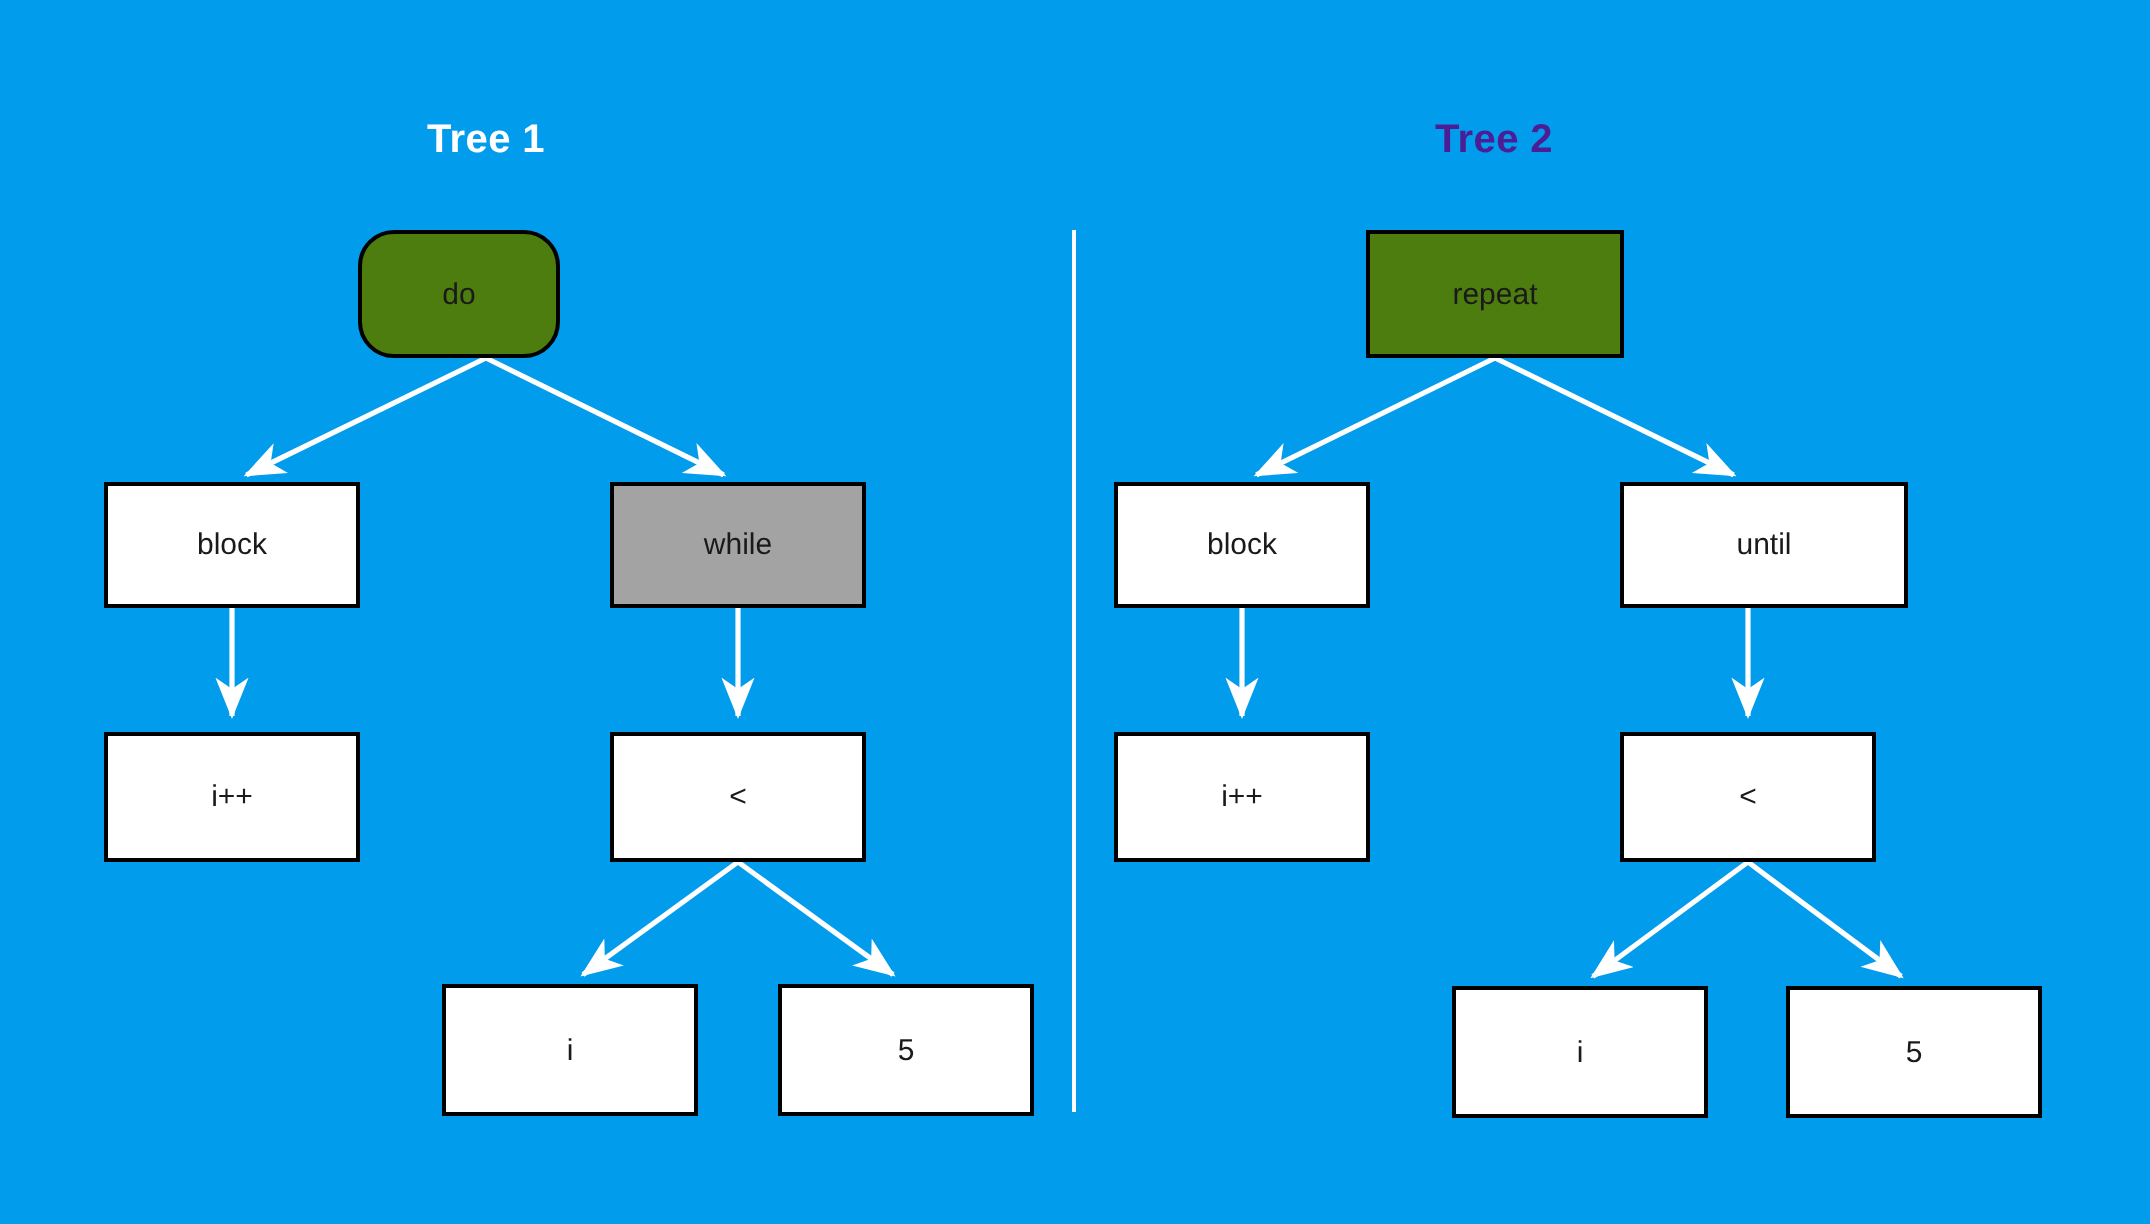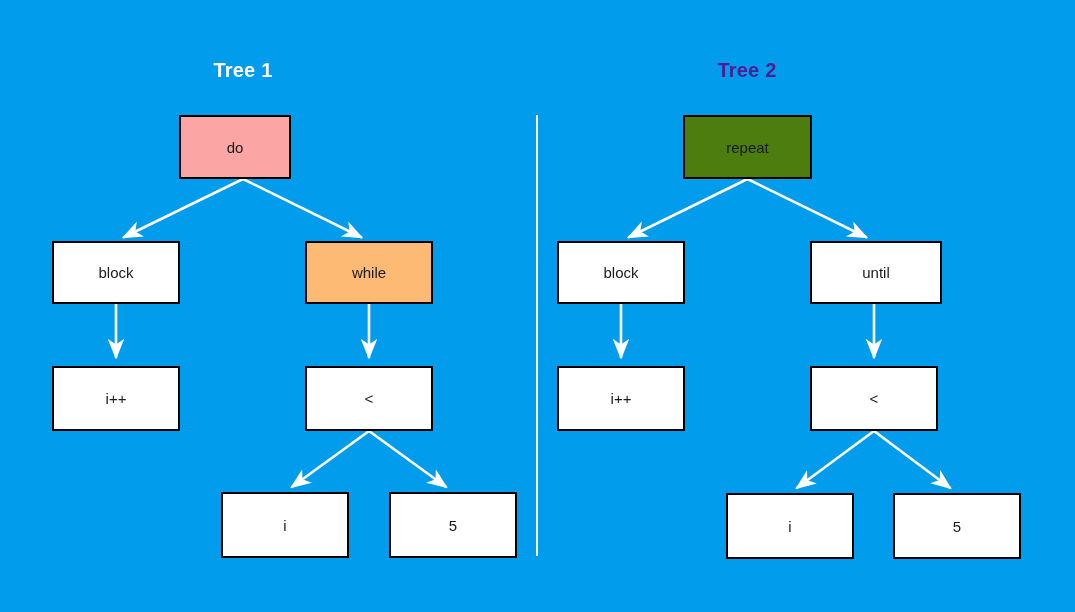--- a/index.html
+++ b/index.html
@@ -81,48 +81,48 @@
         <line x1="874" y1="431" x2="796.4365926366861" y2="488.2491816253031" stroke="#ffffff" stroke-width="2.6" marker-end="url(#arrowhead)"></line>
         <line x1="874" y1="431" x2="950.590745533848" y2="488.2123641337178" stroke="#ffffff" stroke-width="2.6" marker-end="url(#arrowhead)"></line>
       </g>
   </svg>
 
   <div id="titles-layer">
       <div class="tree-title" style="left: 243px; top: 59px; color: rgb(255, 255, 255);">Tree 1</div>
       <div class="tree-title" style="left: 747px; top: 59px; color: #4c1d95;">Tree 2</div>
     </div>
   <div id="nodes-layer">
-      <div class="node" id="t1-root" style="left: 179px; top: 115px; width: 112px; height: 64px; background: #fca5a5; border-color: rgb(0, 0, 0);">
+      <div class="node" id="t1-root" style="left: 179px; top: 115px; width: 101px; height: 64px; background: #4d7c0f; border-color: rgb(0, 0, 0); border-radius: 18px;">
         <span>do</span>
       </div>
       <div class="node" id="t1-block" style="left: 52px; top: 241px; width: 128px; height: 63px; background: rgb(255, 255, 255); border-color: rgb(0, 0, 0);">
         <span>block</span>
       </div>
-      <div class="node" id="t1-while" style="left: 305px; top: 241px; width: 128px; height: 63px; background: #fdba74; border-color: rgb(0, 0, 0);">
+      <div class="node" id="t1-while" style="left: 305px; top: 241px; width: 128px; height: 63px; background: #a3a3a3; border-color: rgb(0, 0, 0);">
         <span>while</span>
       </div>
       <div class="node" id="t1-incr" style="left: 52px; top: 366px; width: 128px; height: 65px; background: rgb(255, 255, 255); border-color: rgb(0, 0, 0);">
         <span>i++</span>
       </div>
       <div class="node" id="t1-lt" style="left: 305px; top: 366px; width: 128px; height: 65px; background: rgb(255, 255, 255); border-color: rgb(0, 0, 0);">
         <span>&lt;</span>
       </div>
       <div class="node" id="t1-i" style="left: 221px; top: 492px; width: 128px; height: 66px; background: rgb(255, 255, 255); border-color: rgb(0, 0, 0);">
         <span>i</span>
       </div>
       <div class="node" id="t1-5" style="left: 389px; top: 492px; width: 128px; height: 66px; background: rgb(255, 255, 255); border-color: rgb(0, 0, 0);">
         <span>5</span>
       </div>
       <div class="node" id="t2-root" style="left: 683px; top: 115px; width: 129px; height: 64px; background: #4d7c0f; border-color: rgb(0, 0, 0);">
         <span>repeat</span>
       </div>
       <div class="node" id="t2-block" style="left: 557px; top: 241px; width: 128px; height: 63px; background: rgb(255, 255, 255); border-color: rgb(0, 0, 0);">
         <span>block</span>
       </div>
-      <div class="node" id="t2-until" style="left: 810px; top: 241px; width: 132px; height: 63px; background: rgb(255, 255, 255); border-color: rgb(0, 0, 0);">
+      <div class="node" id="t2-until" style="left: 810px; top: 241px; width: 144px; height: 63px; background: rgb(255, 255, 255); border-color: rgb(0, 0, 0);">
         <span>until</span>
       </div>
       <div class="node" id="t2-incr" style="left: 557px; top: 366px; width: 128px; height: 65px; background: rgb(255, 255, 255); border-color: rgb(0, 0, 0);">
         <span>i++</span>
       </div>
       <div class="node" id="t2-lt" style="left: 810px; top: 366px; width: 128px; height: 65px; background: rgb(255, 255, 255); border-color: rgb(0, 0, 0);">
         <span>&lt;</span>
       </div>
       <div class="node" id="t2-i" style="left: 726px; top: 493px; width: 128px; height: 66px; background: rgb(255, 255, 255); border-color: rgb(0, 0, 0);">
         <span>i</span>

